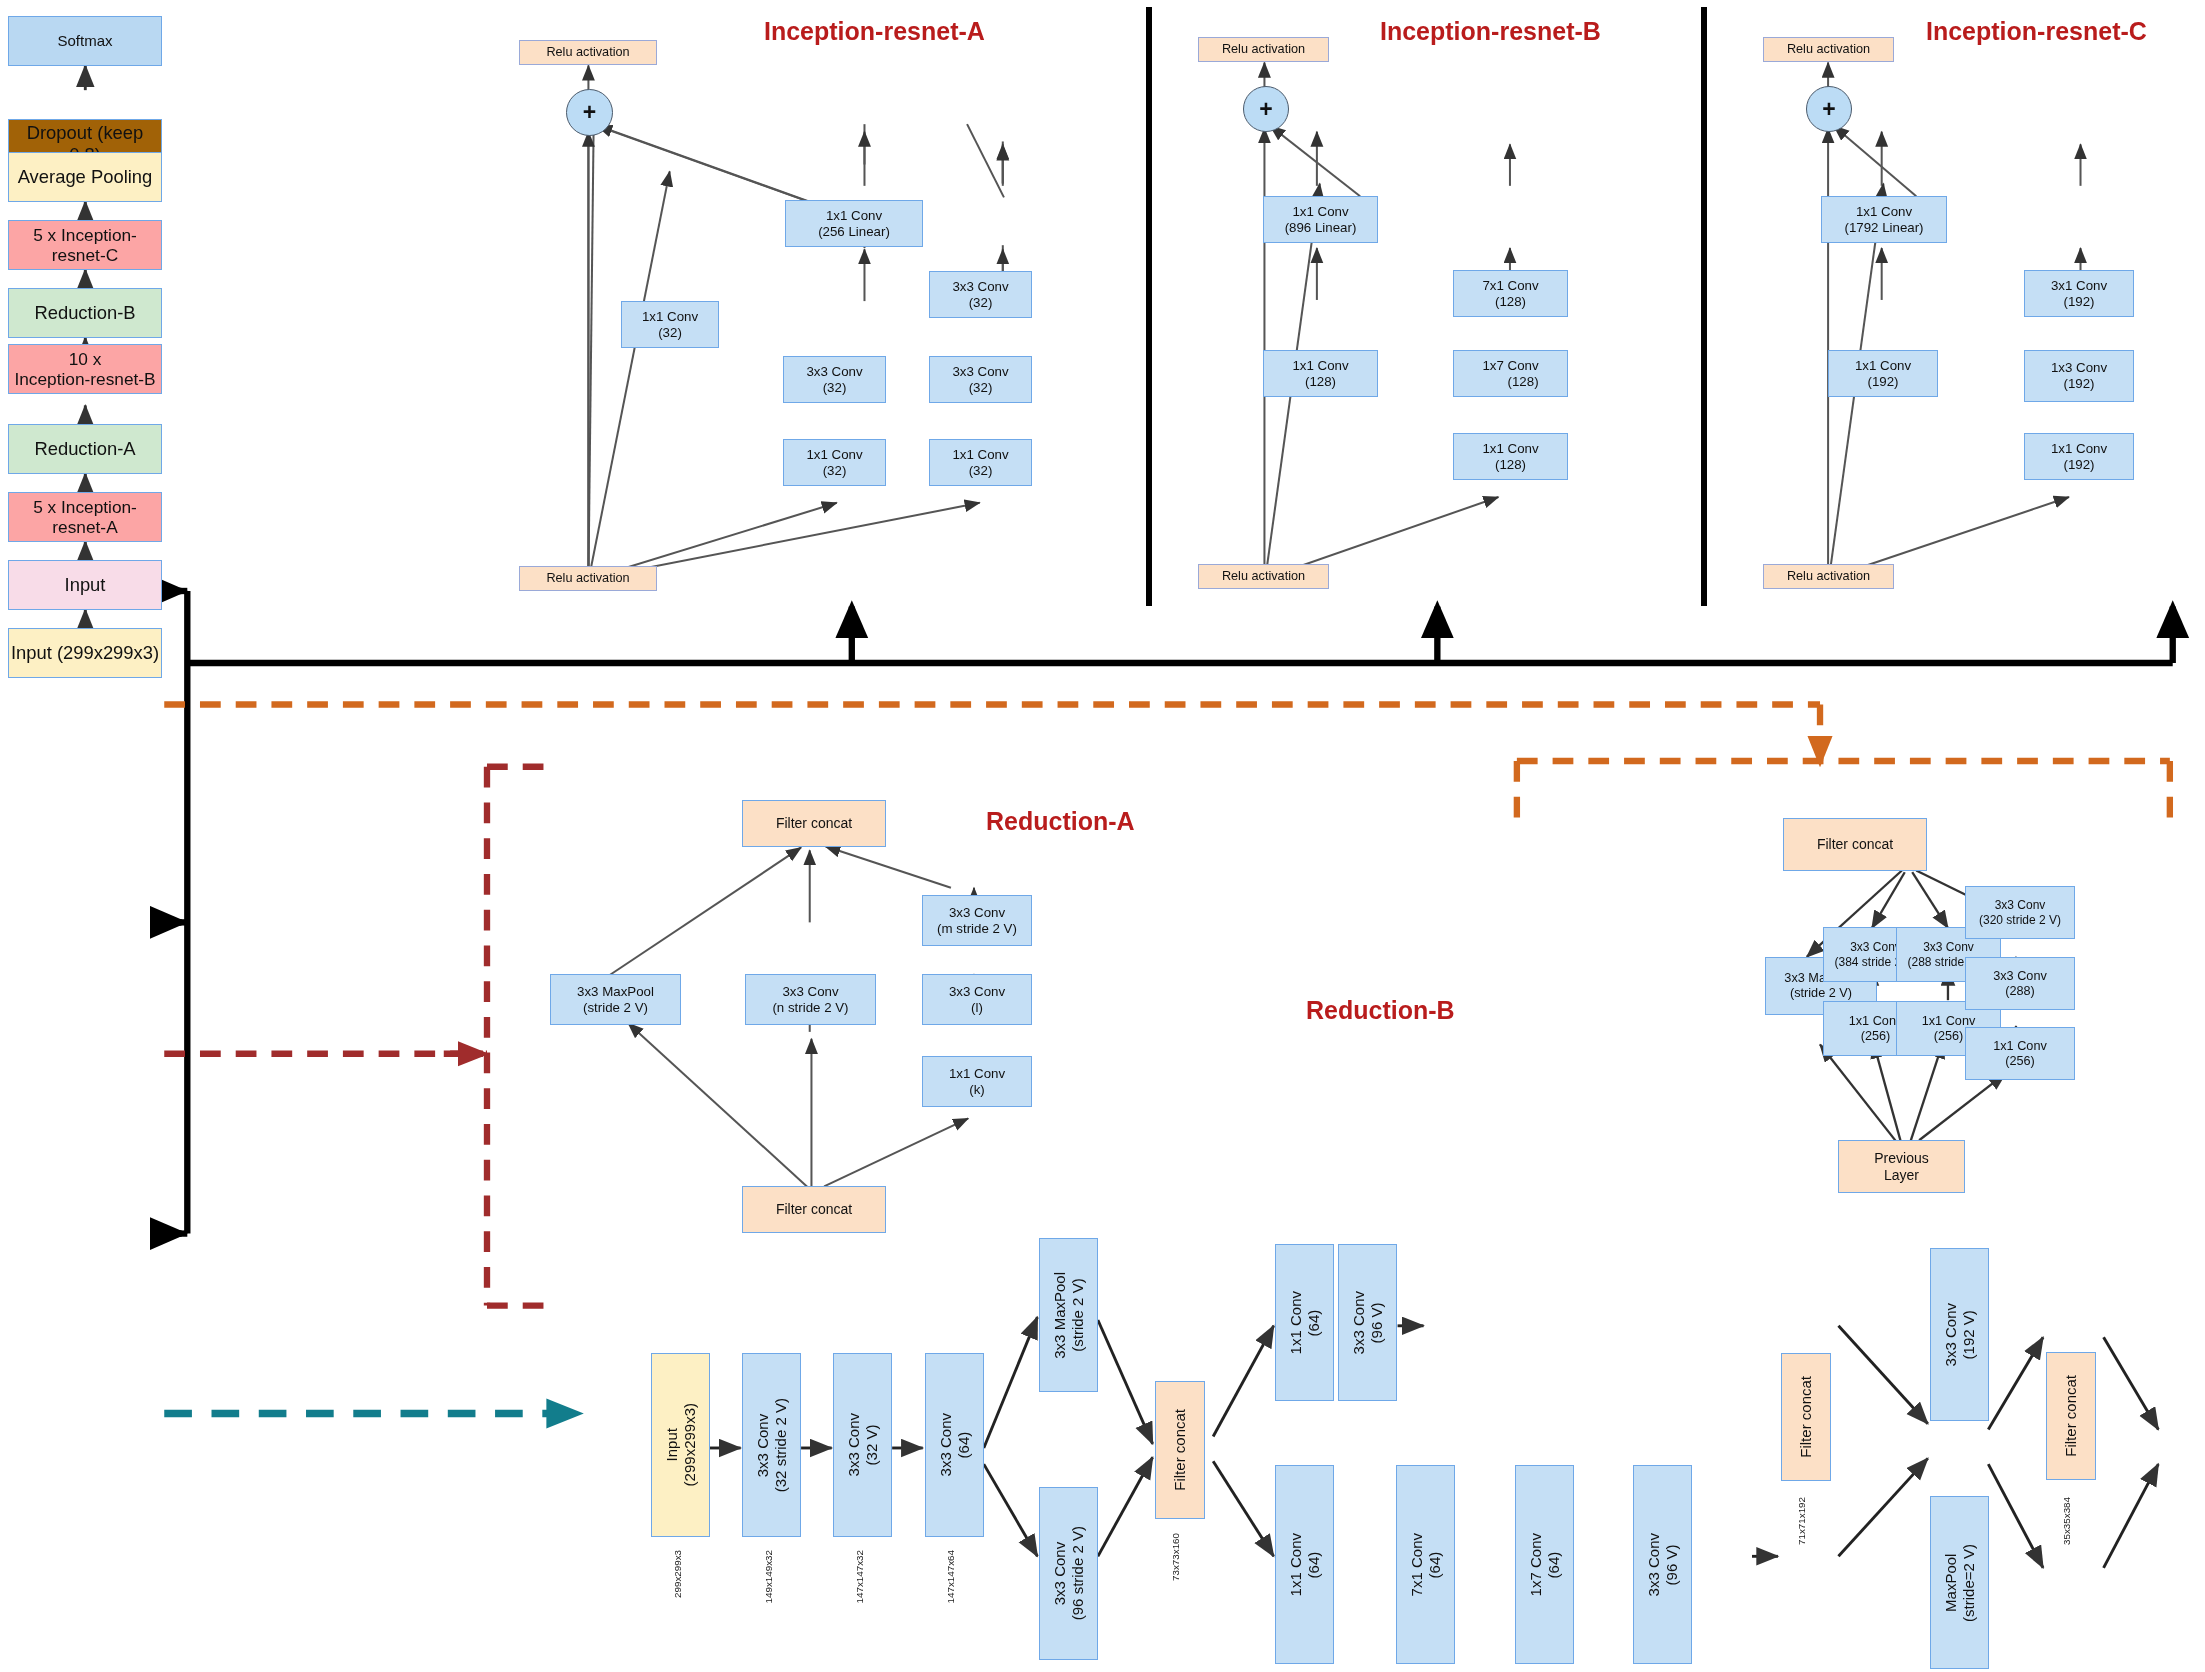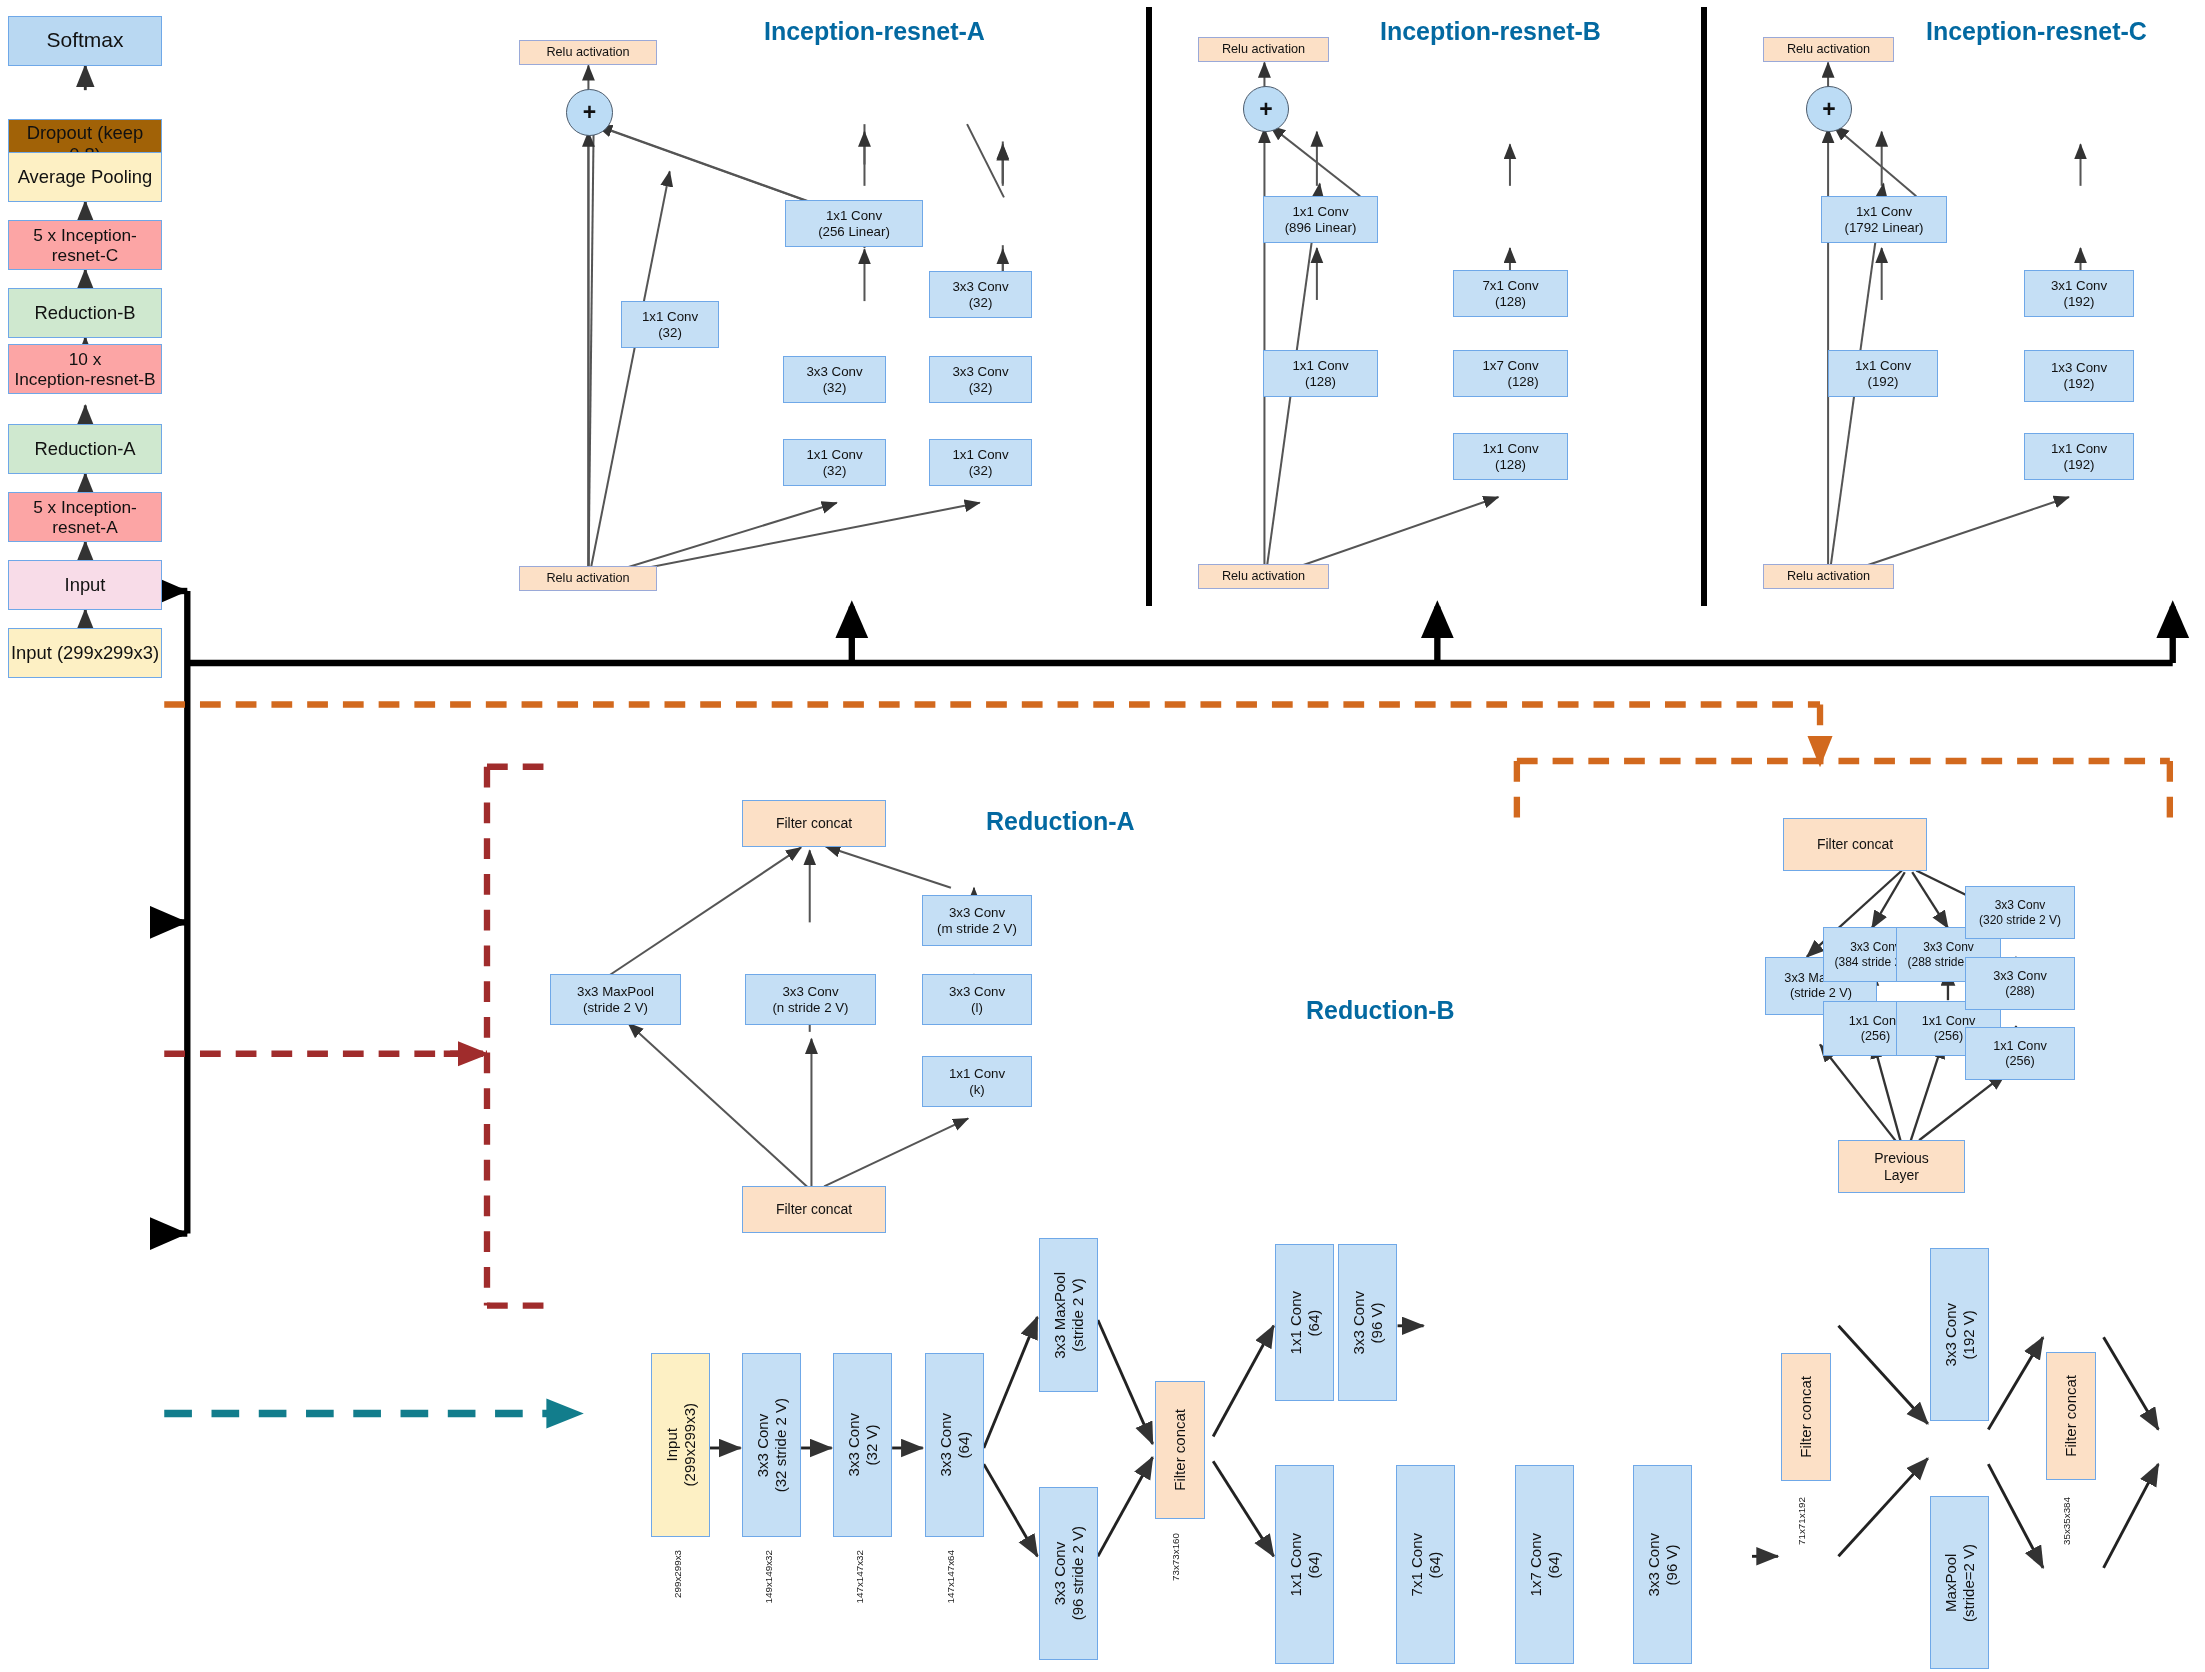--- a/index.html
+++ b/index.html
@@ -16,21 +16,21 @@
   .f-lblue  {background:#c5dff5;}
   .f-grey   {background:#a16207;margin-top:35px;}
   .f-yellow {background:#fdf0c4;}
   .f-red    {background:#fca5a5;}
   .f-green  {background:#cfe8cf;}
   .f-pink   {background:#f8dce8;}
   .f-peach  {background:#fce0c6;}
 
   .vert span{writing-mode:vertical-rl;transform:rotate(180deg);}
 
-  .title{position:absolute;color:#0369a1;font-weight:bold;
+  .title{position:absolute;color:#b91c1c;font-weight:bold;
          font-family:"Liberation Sans",sans-serif;white-space:nowrap;}
 
   .sizelbl{position:absolute;color:#222;font-size:9.8px;
            font-family:"Liberation Sans",sans-serif;white-space:nowrap;
            writing-mode:vertical-rl;transform:rotate(180deg);}
 
   .plus{position:absolute;border:1.7px solid #4b5a6b;background:#bcdcf5;
         border-radius:50%;display:flex;align-items:center;justify-content:center;
         font-weight:bold;color:#111;}
 
@@ -210,21 +210,21 @@
       <path d="M3040,2700 H3085"></path>
       <path d="M3190,2300 L3345,2470"></path>
       <path d="M3190,2700 L3345,2530"></path>
       <path d="M3450,2480 L3545,2320"></path>
       <path d="M3450,2540 L3545,2720"></path>
       <path d="M3650,2320 L3745,2480"></path>
       <path d="M3650,2720 L3745,2540"></path>
     </g>
   </svg>
 
-  <div class="box f-blue" style="left:8px;top:15.6px;width:154px;height:50px;font-size:21px;">
+  <div class="box f-blue" style="left:8px;top:15.6px;width:154px;height:50px;font-size:15px;">
     <span>Softmax</span>
     </div>
 
   <div class="box f-grey" style="left:8px;top:84px;width:154px;height:50px;font-size:18.4px;">
     <span>Dropout (keep 0.8)</span>
     </div>
 
   <div class="box f-yellow" style="left:8px;top:152px;width:154px;height:50px;font-size:18.4px;">
     <span>Average Pooling</span>
     </div>

